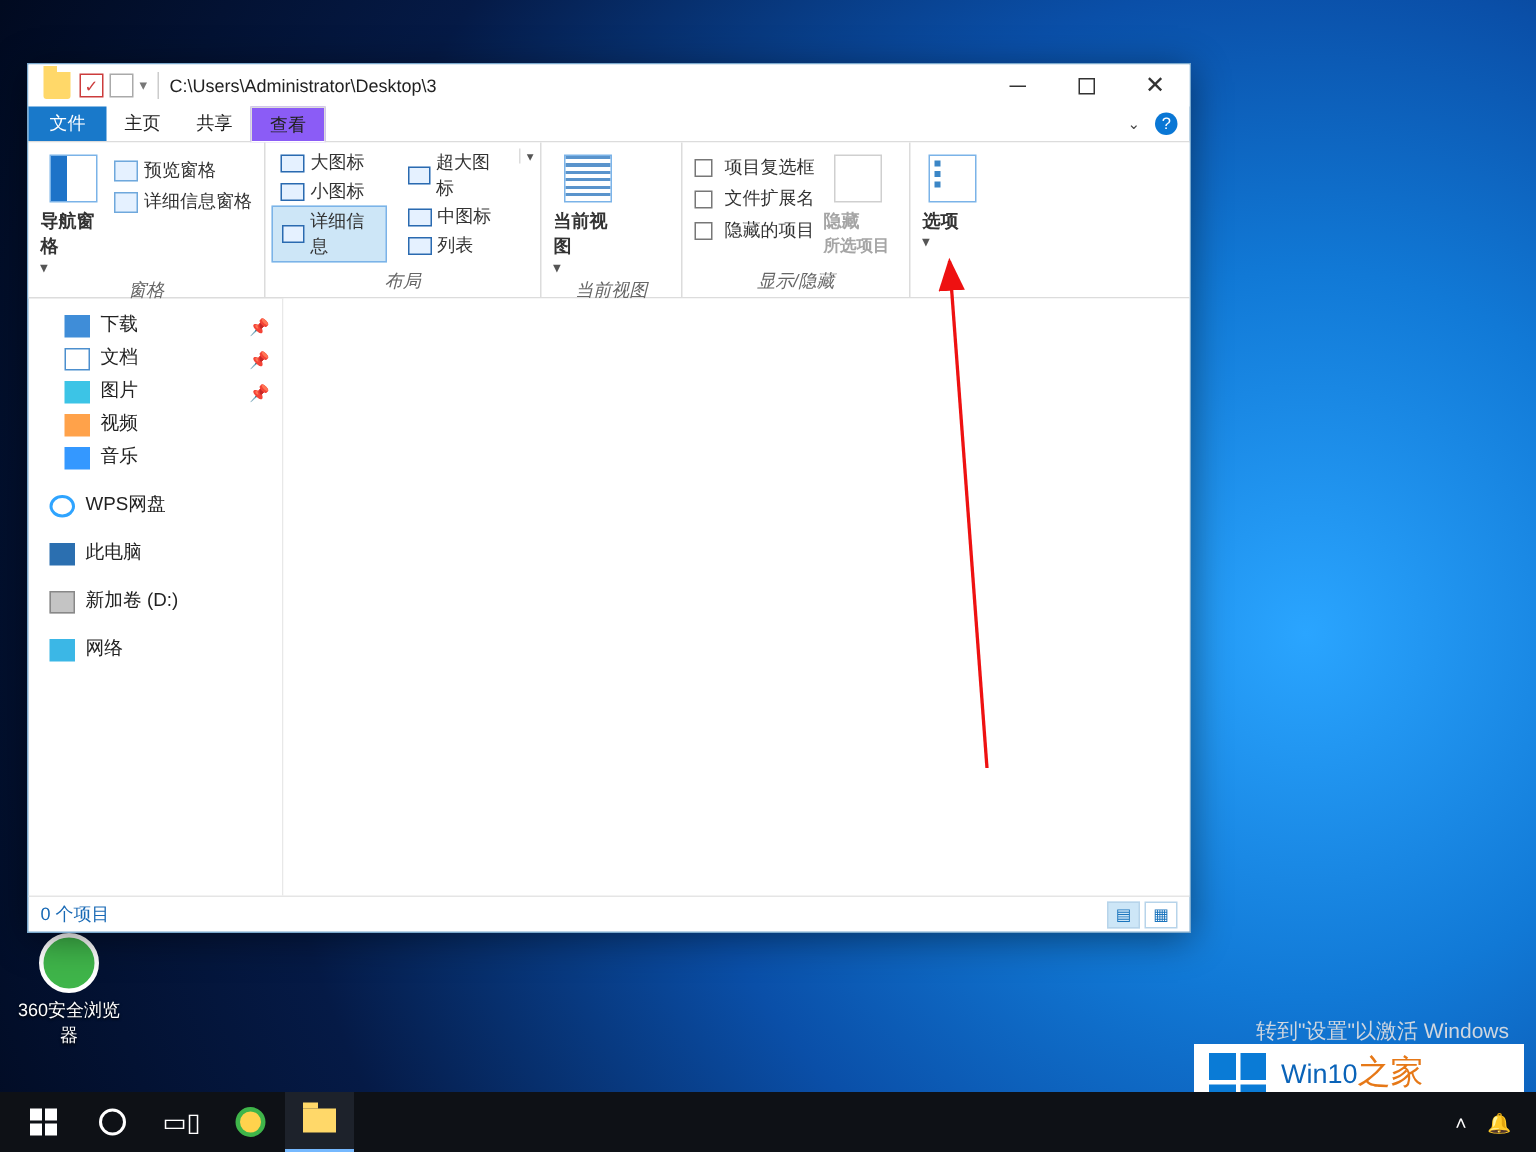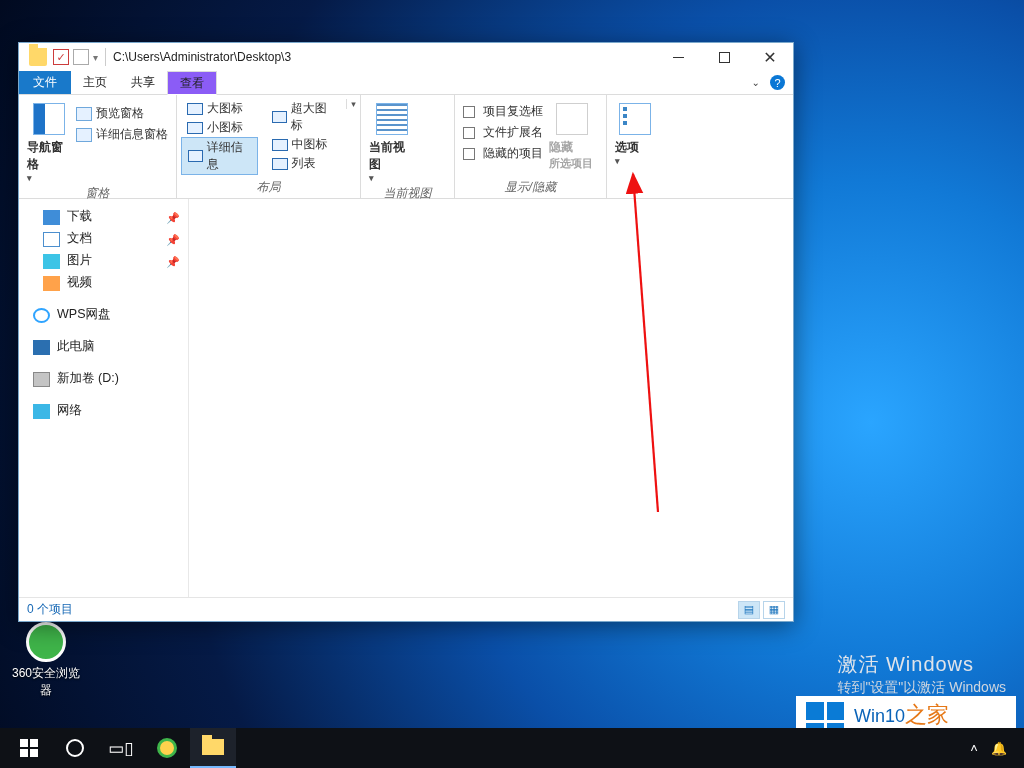--- a/index.html
+++ b/index.html
@@ -269,20 +269,24 @@
         </div>
       <div class="nitem">
           <span class="nicon pic"></span>
           <span>图片</span>
           <span class="pin">📌</span>
         </div>
       <div class="nitem">
           <span class="nicon vid"></span>
           <span>视频</span>
         </div>
+      <div class="nitem">
+          <span class="nicon mus"></span>
+          <span>音乐</span>
+        </div>
       <div style="height:10px"></div>
       <div class="nitem top">
           <span class="nicon cloud"></span>
           <span>WPS网盘</span>
         </div>
       <div style="height:10px"></div>
       <div class="nitem top">
           <span class="nicon pc"></span>
           <span>此电脑</span>
         </div>
@@ -311,21 +315,20 @@
 <svg class="arrow-svg" style="left:18px; top:42px;" width="776" height="580">
   <defs>
       <marker id="ah" markerWidth="12" markerHeight="12" refX="9" refY="4" orient="auto">
         <path d="M0,0 L10,4 L0,8 Z" fill="#e11"></path>
       </marker>
     </defs>
   <line x1="640" y1="470" x2="615" y2="132" stroke="#e11" stroke-width="2.2" marker-end="url(#ah)"></line>
 </svg>
 
 <div class="watermark">
-  <div class="bigw">激活 Windows</div>
   <div>转到"设置"以激活 Windows</div>
 </div>
 
 <div class="logo">
   <div class="sq">
       <span></span>
       <span></span>
       <span></span>
       <span></span>
     </div>

